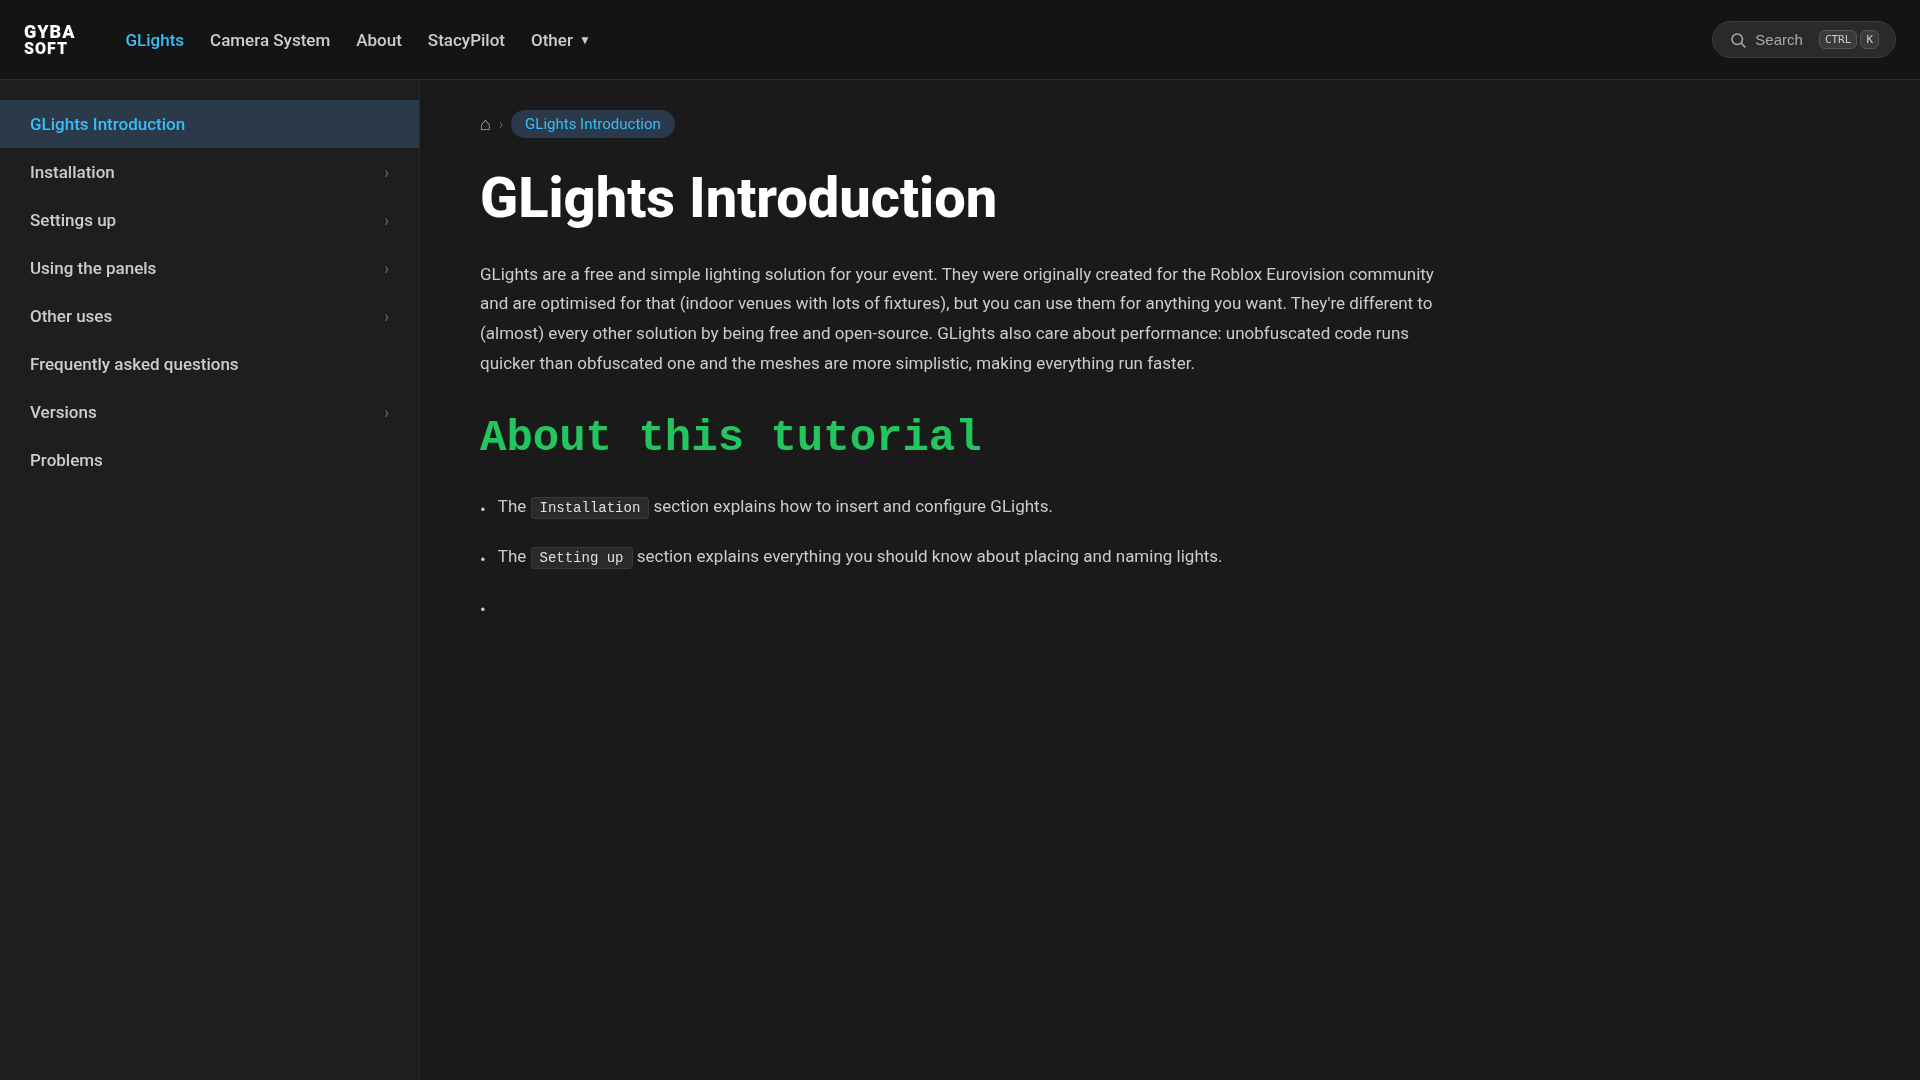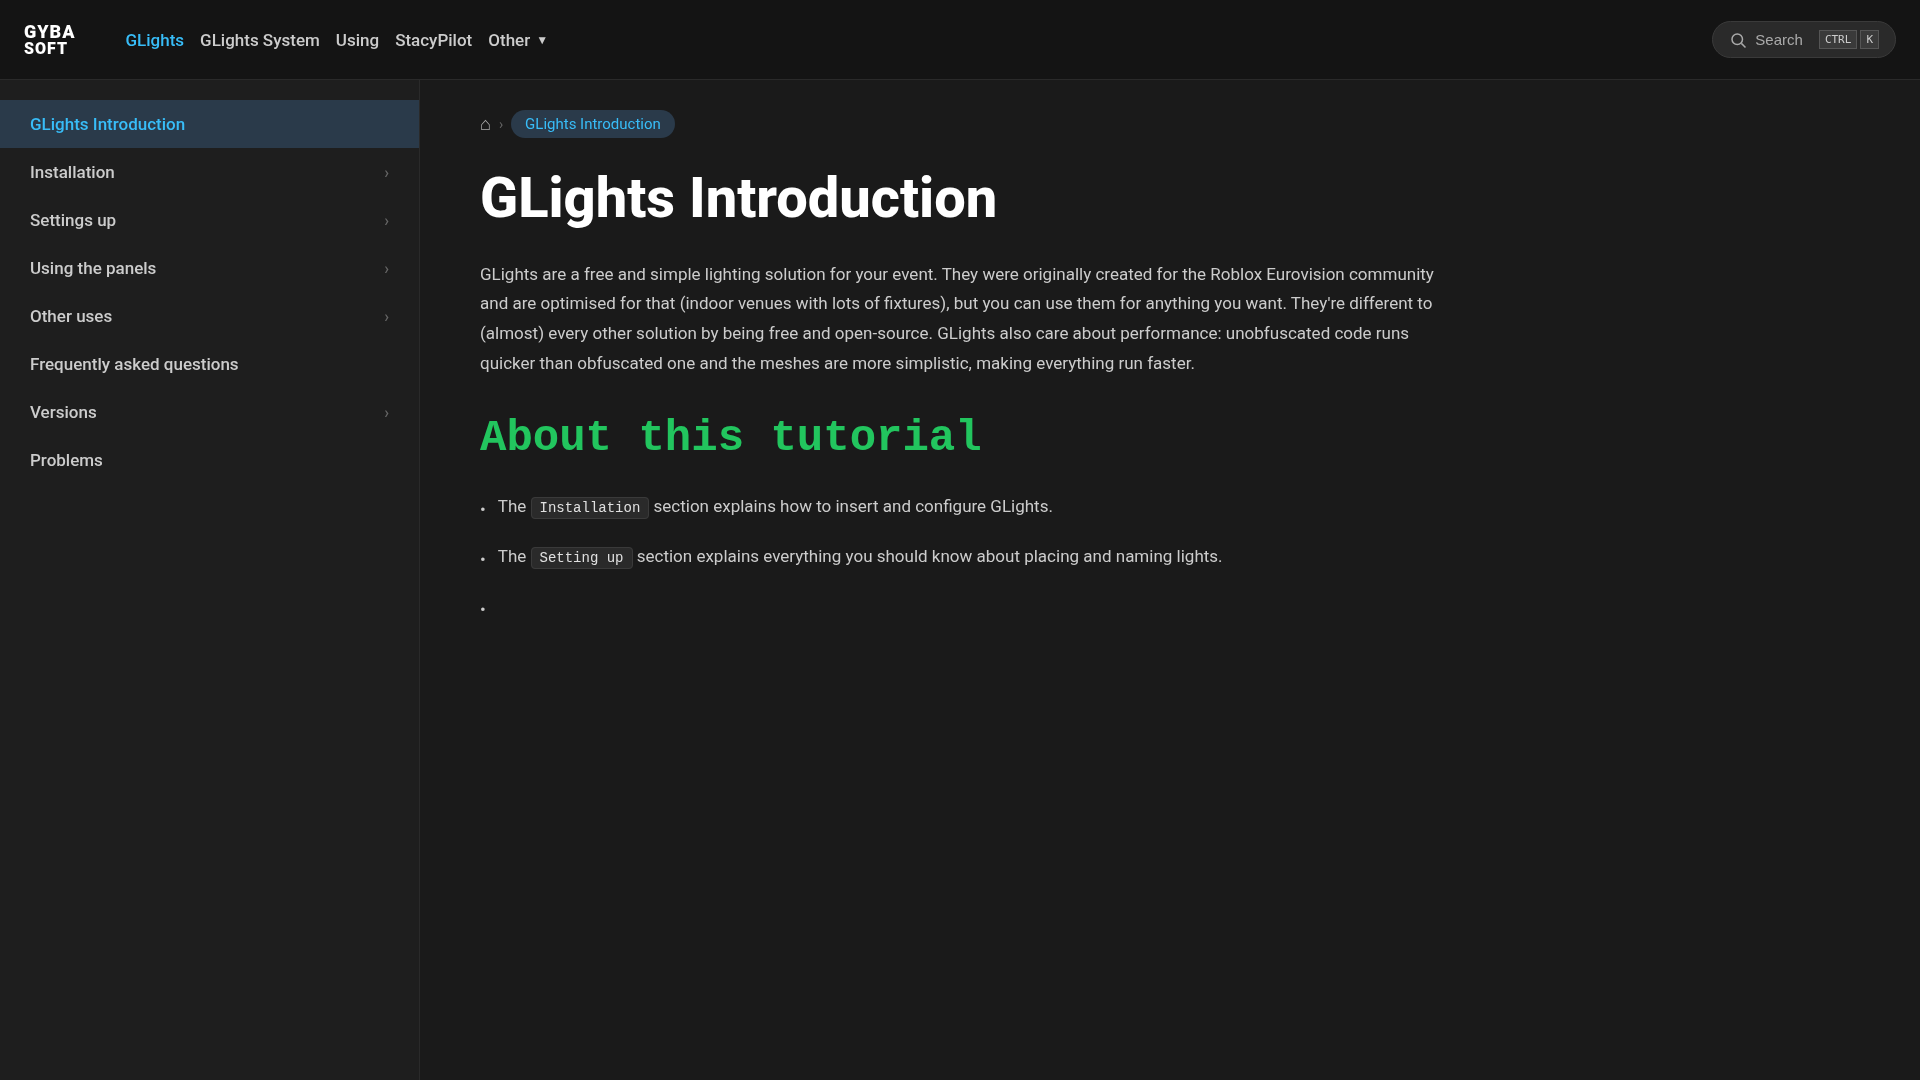--- a/index.html
+++ b/index.html
@@ -36,21 +36,21 @@
       display: block;
       line-height: 1;
     }
 
     .logo-top { font-size: 18px; }
     .logo-bot { font-size: 16px; }
 
     .nav-links {
       display: flex;
       align-items: center;
-      gap: 16px;
+      gap: 26px;
       flex: 1;
     }
 
     .nav-link {
       color: #cccccc;
       text-decoration: none;
       font-size: 17px;
       font-weight: 500;
       cursor: pointer;
     }
@@ -93,21 +93,21 @@
     .kbd-shortcut {
       display: flex;
       align-items: center;
       gap: 3px;
       margin-left: 8px;
     }
 
     .kbd {
       background: #3a3a3a;
       border: 1px solid #555;
-      border-radius: 0;
+      border-radius: 6px;
       padding: 2px 5px;
       font-size: 11px;
       color: #cccccc;
       font-family: monospace;
     }
 
     
     .page-layout {
       display: flex;
       width: 1920px;
@@ -242,22 +242,22 @@
 <body>
 
 <nav class="topnav">
   <div class="logo">
     <span class="logo-top">GYBA</span>
     <span class="logo-bot">SOFT</span>
   </div>
 
   <div class="nav-links">
     <a class="nav-link active">GLights</a>
-    <a class="nav-link">GLights System</a>
-    <a class="nav-link">Using</a>
+    <a class="nav-link">Camera System</a>
+    <a class="nav-link">About</a>
     <a class="nav-link">StacyPilot</a>
     <a class="nav-link nav-link-other">
       <span>Other</span>
       <span class="chevron-down">▼</span>
     </a>
   </div>
 
   <button class="search-btn">
     <svg class="search-icon-svg" viewBox="0 0 24 24">
       <circle cx="11" cy="11" r="7"></circle>

